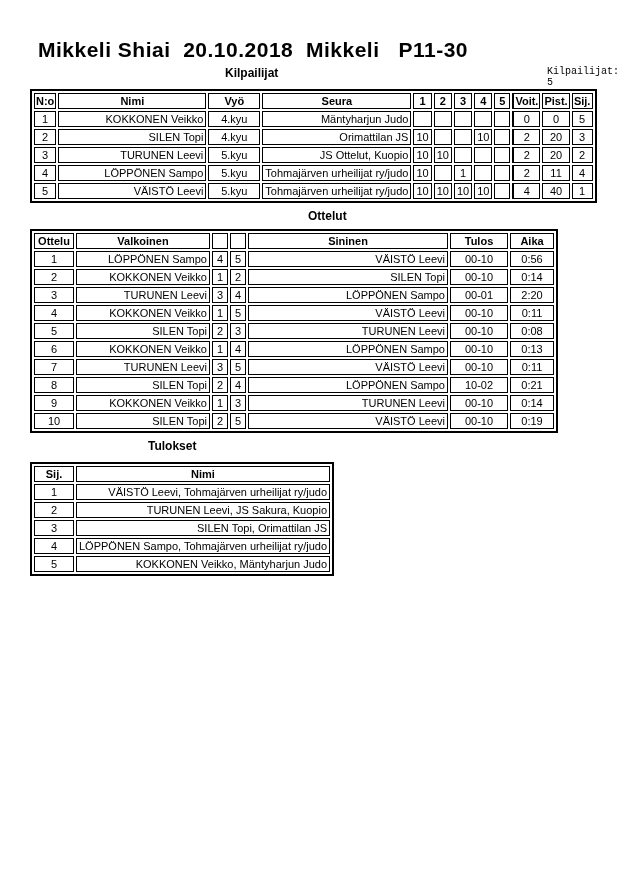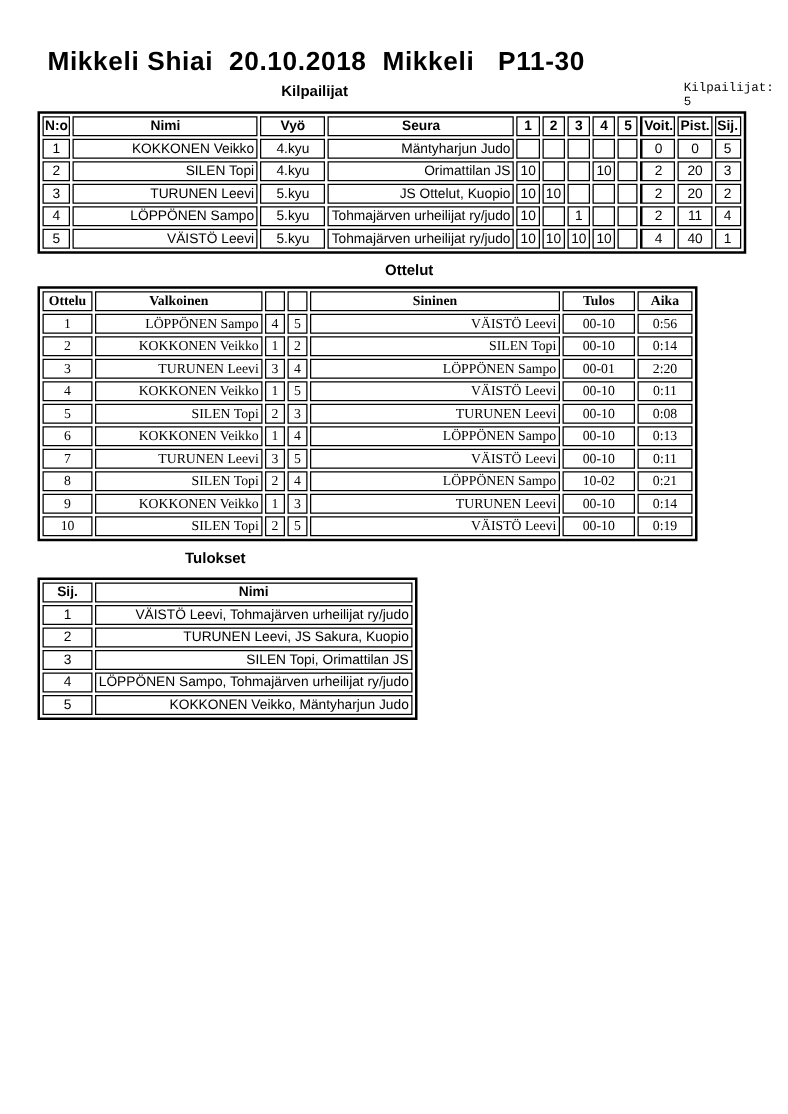--- a/index.html
+++ b/index.html
@@ -134,21 +134,21 @@
     <td class="ctr"></td>
     <td class="ctr thick">4</td>
     <td class="ctr">40</td>
     <td class="ctr">1</td>
   </tr>
 </tbody>
   </table>
 
 <div class="abs section-title" style="top:209px; left:268px;margin-left:40px;">Ottelut</div>
 
-<table class="abs" style="top:229px; left:30px;font-family:Liberation Serif, serif;">
+<table class="abs" style="top:229px; left:30px;">
   <colgroup>
     <col style="width:40px">
       <col style="width:134px">
       <col style="width:16px">
       <col style="width:16px">
     <col style="width:200px">
       <col style="width:58px">
       <col style="width:44px">
   </colgroup>
   <tbody>

